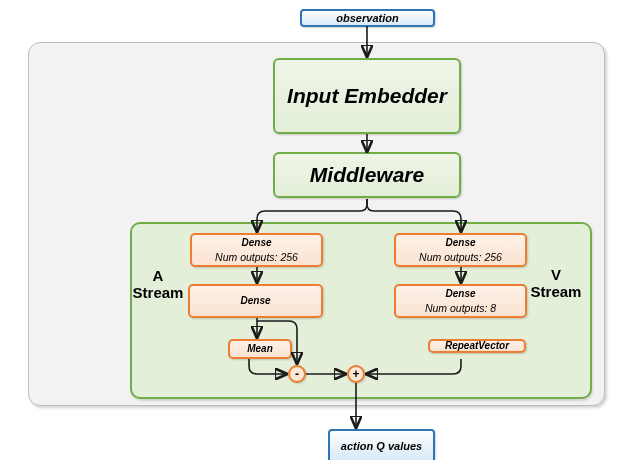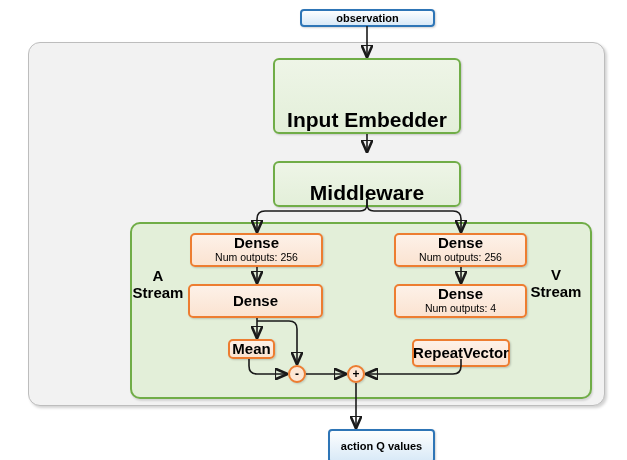--- a/index.html
+++ b/index.html
@@ -16,38 +16,38 @@
   }
   
   .dueling-box{
     left:130px;top:222px;width:462px;height:177px;
     background:#e3efd9;border:2px solid #70ad47;border-radius:10px;
     box-shadow:1px 2px 2px rgba(0,0,0,0.12);
   }
   
   .node{
     display:flex;flex-direction:column;align-items:center;justify-content:center;
-    text-align:center;box-shadow:1px 1px 2px rgba(0,0,0,0.18);
+    text-align:center;box-shadow:1px 1px 2px rgba(0,0,0,0.18);font-style:italic;
   }
   .node-green{
     background:linear-gradient(#eef5e7,#e3efd9);
     border:2px solid #70ad47;border-radius:6px;
-    font-weight:bold;font-size:21px;justify-content:flex-end;
+    font-weight:bold;font-size:21px;
   }
   .node-blue{
     background:linear-gradient(#fdfefe,#d8e9f7);
     border:2px solid #2e75b6;border-radius:4px;
     font-weight:bold;font-size:11px;
   }
   .node-orange{
     background:linear-gradient(#fdf1e8,#fbe3d1);
     border:2px solid #ed7d31;border-radius:5px;
     font-size:10.5px;line-height:14px;
   }
-  .node-orange .t{font-weight:bold;font-size:15px;}
+  .node-orange .t{font-weight:bold;font-size:10px;}
   .op-circle{
     border:2px solid #ed7d31;border-radius:50%;
     background:#fce6d4;display:flex;align-items:center;justify-content:center;
     font-weight:bold;font-size:12px;line-height:1;
     box-shadow:1px 1px 2px rgba(0,0,0,0.15);
   }
   .side-label{
     font-weight:bold;text-align:center;background:transparent;
   }
   .lbl-dueling{font-size:17px;line-height:25px;}
@@ -75,48 +75,48 @@
   </div>
 
   <div class="abs node node-blue" style="left:300px;top:9px;width:135px;height:18px;">
     <span>observation</span>
   </div>
 
   <div class="abs node node-green" style="left:273px;top:58px;width:188px;height:76px;">
     <span>Input Embedder</span>
   </div>
 
-  <div class="abs node node-green" style="left:273px;top:161px;width:188px;height:46px;">
+  <div class="abs node node-green" style="left:273px;top:152px;width:188px;height:46px;">
     <span>Middleware</span>
   </div>
 
   <div class="abs node node-orange" style="left:190px;top:233px;width:133px;height:34px;">
     <span class="t">Dense</span>
     <span>Num outputs: 256</span>
   </div>
 
   <div class="abs node node-orange" style="left:188px;top:284px;width:135px;height:34px;">
     <span class="t">Dense</span>
   </div>
 
   <div class="abs node node-orange" style="left:394px;top:233px;width:133px;height:34px;">
     <span class="t">Dense</span>
     <span>Num outputs: 256</span>
   </div>
 
   <div class="abs node node-orange" style="left:394px;top:284px;width:133px;height:34px;">
     <span class="t">Dense</span>
-    <span>Num outputs: 4</span>
+    <span>Num outputs: 8</span>
   </div>
 
-  <div class="abs node node-orange" style="left:228px;top:339px;width:47px;height:20px;">
+  <div class="abs node node-orange" style="left:228px;top:339px;width:64px;height:20px;">
     <span class="t">Mean</span>
   </div>
 
-  <div class="abs node node-orange" style="left:412px;top:339px;width:98px;height:28px;">
+  <div class="abs node node-orange" style="left:428px;top:339px;width:98px;height:14px;">
     <span class="t">RepeatVector</span>
   </div>
 
   <div class="abs op-circle" style="left:288px;top:365px;width:18px;height:18px;">
     <span>-</span>
   </div>
 
   <div class="abs op-circle" style="left:347px;top:365px;width:18px;height:18px;">
     <span>+</span>
   </div>

